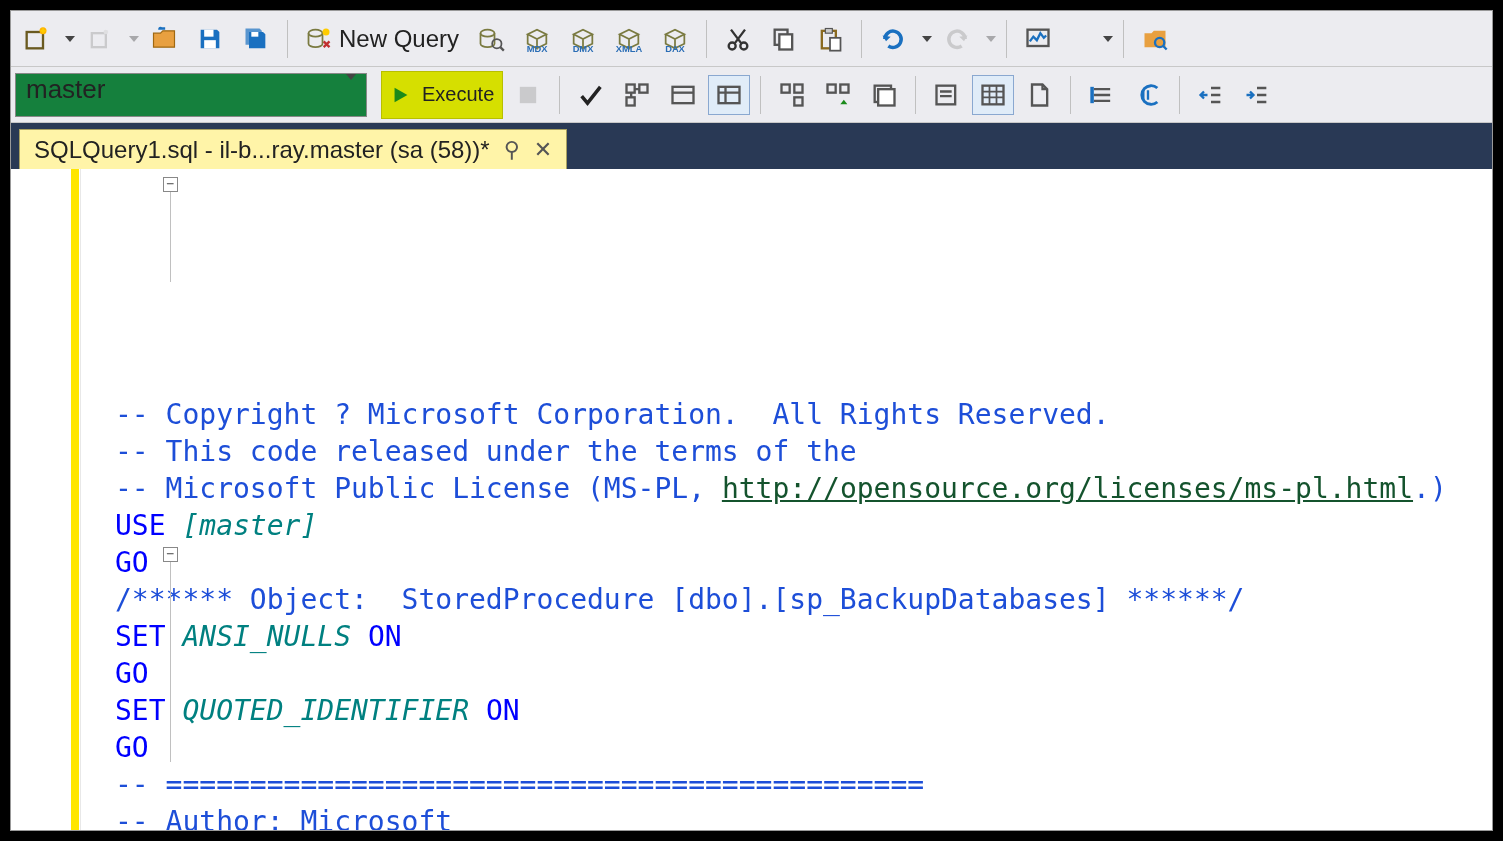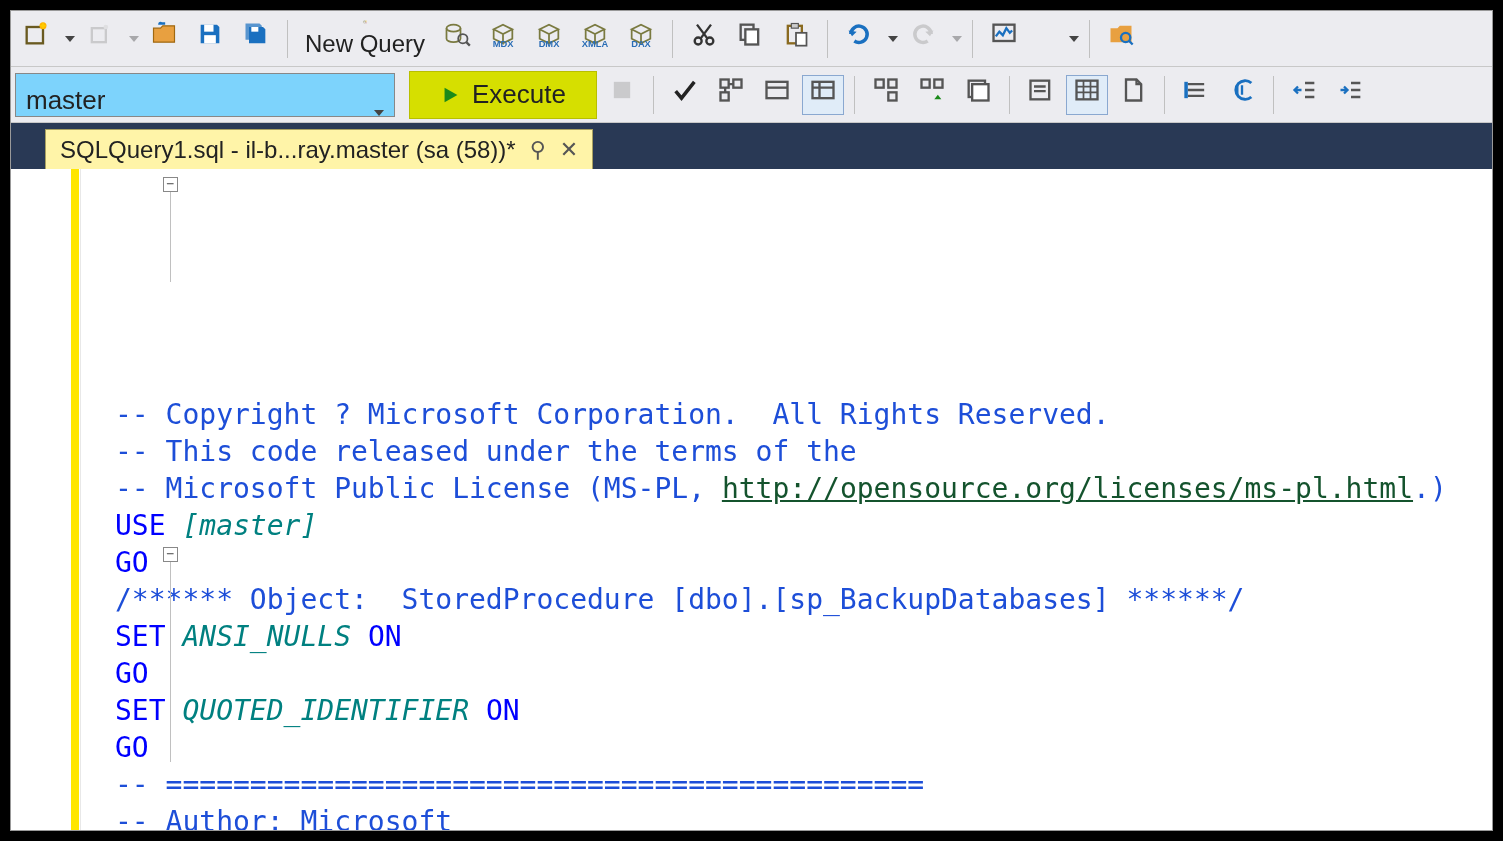--- a/index.html
+++ b/index.html
@@ -35,53 +35,52 @@
   margin: 0 6px;
 }
 .tb-btn {
   display: flex;
   align-items: center;
   min-width: 40px;
   height: 40px;
   padding: 0 6px;
   cursor: pointer;
   border: 1px solid transparent;
-  flex-direction: column;
 }
 .tb-btn.disabled { opacity: 0.4; cursor: default; }
 .tb-btn svg { width: 28px; height: 28px; }
 .tb-btn.wide { gap: 6px; font-size: 24px; color: #222; }
 .dropdown-arrow {
   width: 0; height: 0;
   border-left: 5px solid transparent;
   border-right: 5px solid transparent;
   border-top: 6px solid #444;
   margin-left: 4px;
 }
 .db-combo {
-  width: 380px;
+  width: 352px;
   height: 44px;
   border: 1px solid #888;
-  background: #7dd3fc;
-  display: flex;
-  align-items: flex-end;
+  background: #15803d;
+  display: flex;
+  align-items: flex-start;
   padding: 0 10px;
   font-size: 26px;
   color: #222;
   margin-right: 10px;
 }
 .db-combo .arrow { margin-left: auto; }
 .execute-btn {
   background: #d6df00;
   height: 48px;
   display: flex;
   align-items: center;
-  padding: 0 30px;
+  padding: 0 8px;
   gap: 10px;
-  font-size: 26px;
+  font-size: 20px;
   color: #222;
   cursor: pointer;
   border: 1px solid #b8bf00;
 }
 .execute-btn svg { width: 22px; height: 22px; }
 .tabstrip {
   background: #293955;
   height: 46px;
   display: flex;
   align-items: flex-end;
@@ -91,21 +90,20 @@
   background: #fff4a8;
   border: 1px solid #a8a060;
   border-bottom: none;
   height: 40px;
   display: flex;
   align-items: center;
   padding: 0 14px;
   gap: 14px;
   font-size: 24px;
   color: #222;
-  margin-left: 26px;
 }
 .tab-close, .tab-pin { cursor: pointer; color: #555; font-size: 22px; }
 .editor-wrap {
   flex: 1;
   display: flex;
   background: #fff;
   overflow: hidden;
 }
 .gutter {
   width: 70px;

